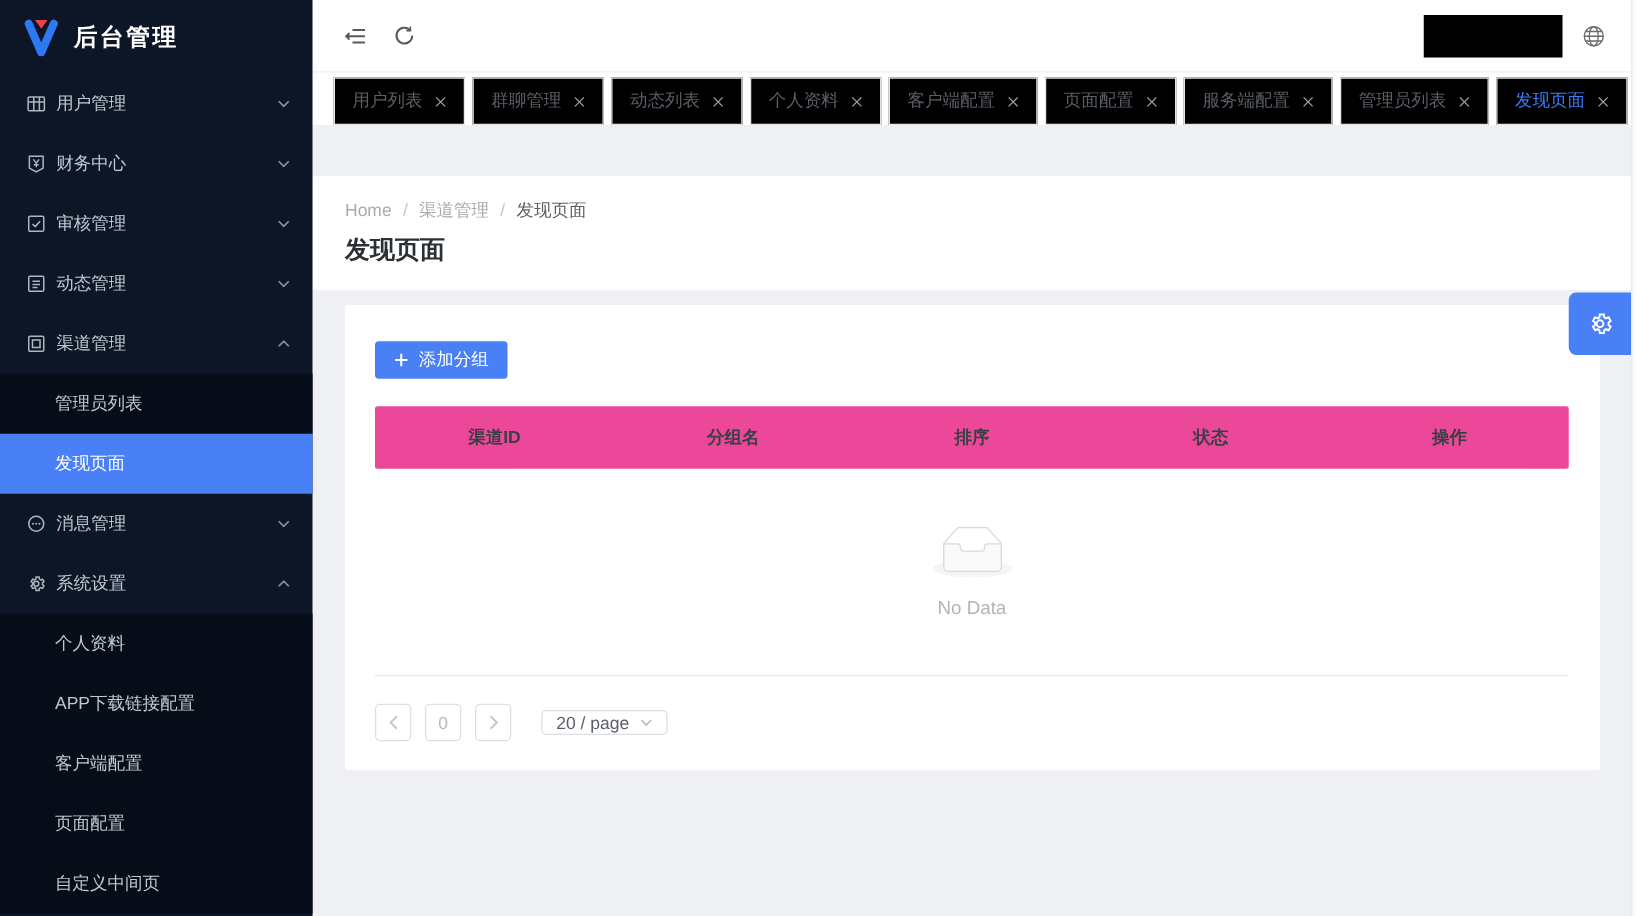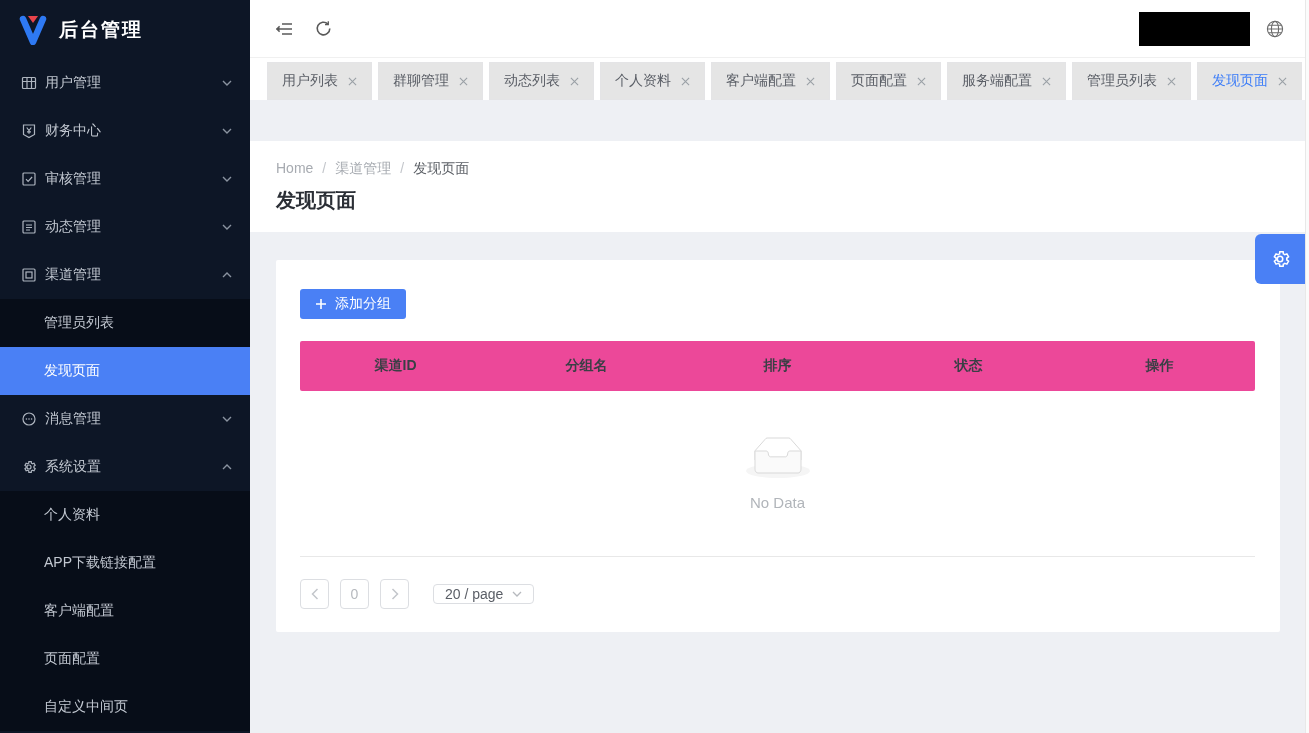--- a/index.html
+++ b/index.html
@@ -20,33 +20,33 @@
 
   
   .main{position:absolute;left:250px;top:0;width:1055px;height:733px}
   .topbar{height:57px;background:#fff;display:flex;align-items:center;padding:0 21px 0 25px}
   .icon-btn{cursor:pointer;display:flex;align-items:center;justify-content:center;margin-right:22px}
   .topbar-spacer{flex:1}
   .account-box{width:111px;height:34px;background:#000;cursor:pointer}
   .globe-btn{margin-left:16px;cursor:pointer}
 
   .tabbar{height:43px;background:#fff;border-top:1px solid #f0f0f0;display:flex;align-items:flex-end;padding-left:17px;gap:6px}
-  .tab{height:38px;border:1px solid #e4e4e6;background:#e5e5e5;display:flex;align-items:center;gap:10px;padding:0 14px;font-size:14px;color:#5a5e66;cursor:pointer;white-space:nowrap}
+  .tab{height:38px;border:1px solid #e4e4e6;background:#000000;display:flex;align-items:center;gap:10px;padding:0 14px;font-size:14px;color:#5a5e66;cursor:pointer;white-space:nowrap}
   .tab.active{color:#3b7cf8}
   .tab-close{display:flex;cursor:pointer}
 
   .content{height:633px;background:#eef0f4;padding-top:41px;overflow:hidden}
   .ptitle-section{background:#fff;padding:17px 26px 20px;height:91px}
   .breadcrumb{font-size:14px;color:#a7abb1;display:flex;gap:9px;align-items:center;line-height:20px}
   .crumb{cursor:pointer}
   .crumb-sep{color:#c3c6cb}
   .crumb-last{color:#5c6066;cursor:default}
   .page-title{margin-top:11px;font-size:20px;font-weight:bold;color:#2b2f36;line-height:23px}
 
-  .card{background:#fff;margin:28px 25px 0 26px;border-radius:2px;padding:29px 25px 23px 24px}
+  .card{background:#fff;margin:12px 25px 0 26px;border-radius:2px;padding:29px 25px 23px 24px}
   .btn-primary{display:inline-flex;align-items:center;gap:8px;height:30px;padding:0 15px;background:#4a80f5;color:#fff;font-size:14px;border:none;border-radius:3px;cursor:pointer;font-family:inherit}
   .thead{margin-top:22px;display:grid;grid-template-columns:repeat(5,1fr);background:#ec4899;height:50px;align-items:center;border-radius:2px}
   .th{text-align:center;font-size:14px;font-weight:bold;color:#3a3f45}
   .empty{height:166px;display:flex;flex-direction:column;align-items:center;justify-content:center;gap:16px;border-bottom:1px solid #e8e8e8}
   .empty-text{color:#b1b5ba;font-size:15px}
   .pager{margin-top:22px;display:flex;align-items:center}
   .pg-btn{width:29px;height:30px;border:1px solid #dcdee2;border-radius:4px;background:#fff;display:flex;align-items:center;justify-content:center;margin-right:11px;cursor:not-allowed}
   .pg-num-box{width:29px;height:30px;border:1px solid #dcdee2;border-radius:4px;background:#fff;display:flex;align-items:center;justify-content:center;margin-right:11px;color:#b6b9be;font-size:14px}
   .pg-select{margin-left:13px;height:20px;border:1px solid #dcdee2;border-radius:4px;display:flex;align-items:center;gap:9px;padding:0 11px;font-size:14px;color:#5a5e66;background:#fff;cursor:pointer}
 

